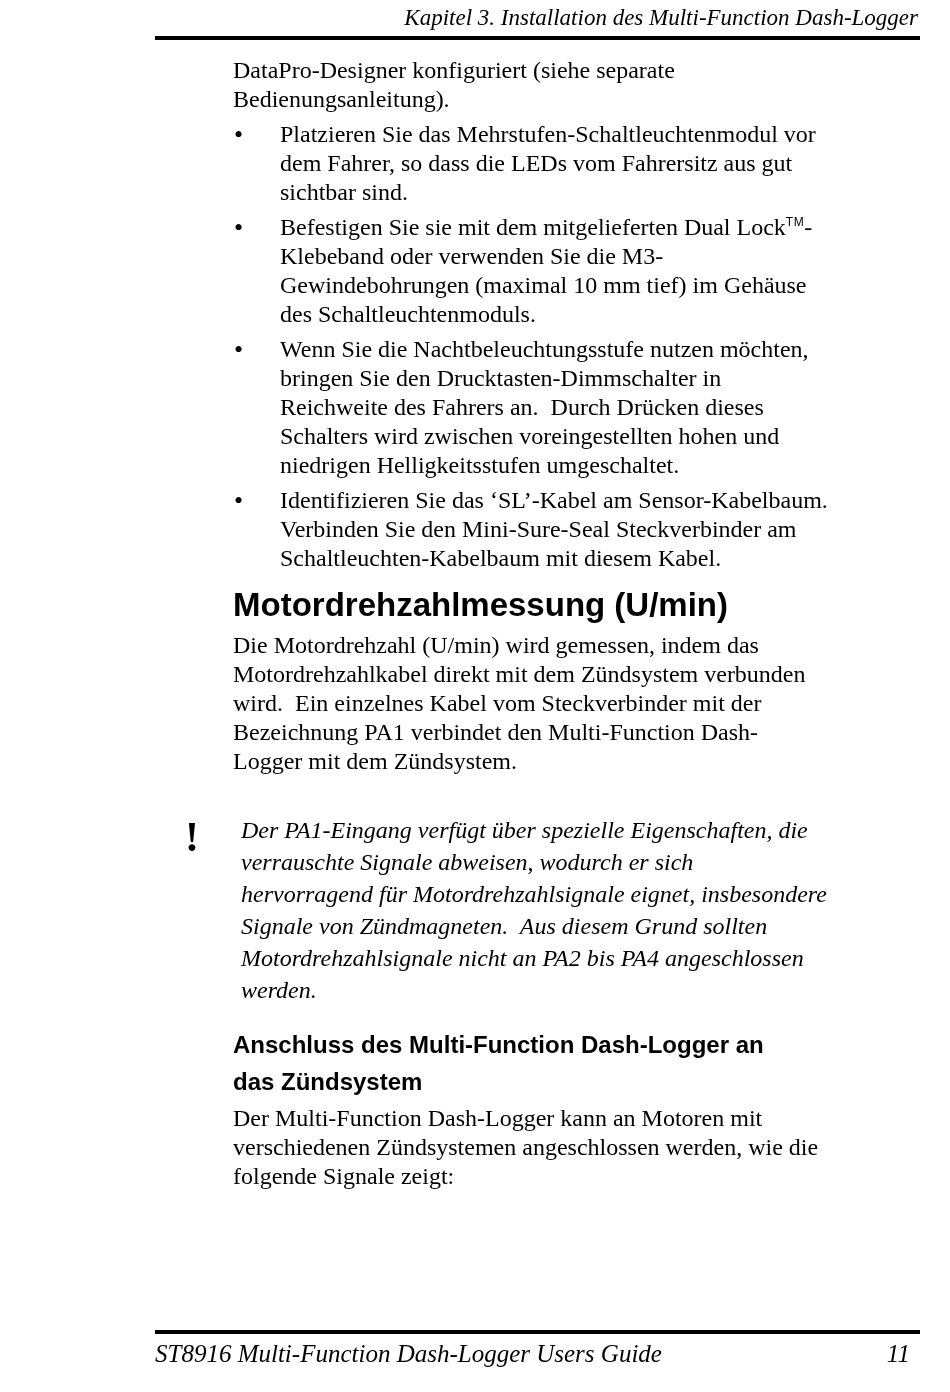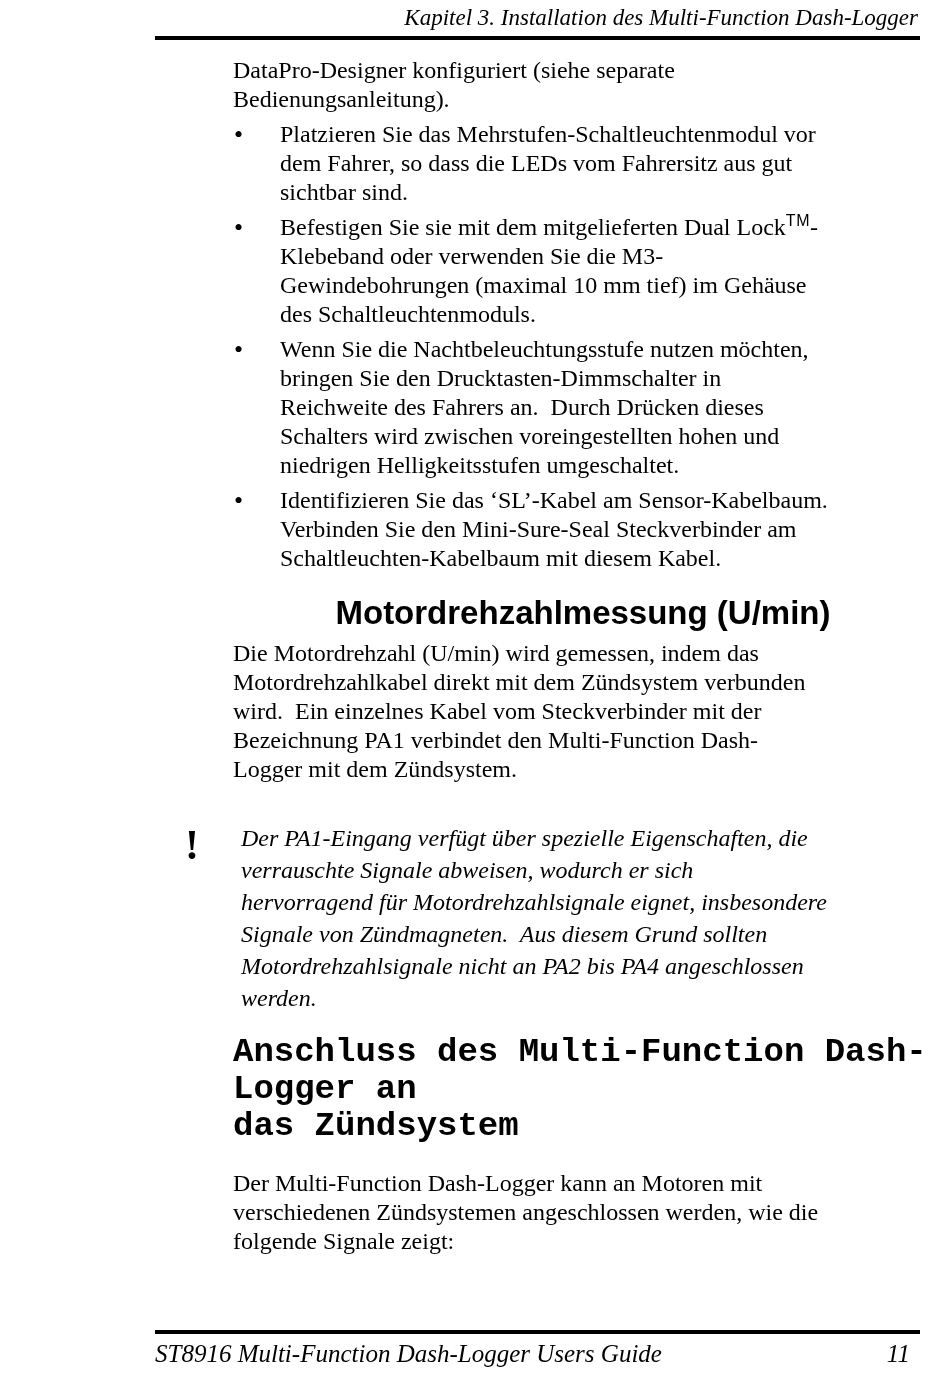--- a/index.html
+++ b/index.html
@@ -56,40 +56,39 @@
   }
   .bullet-marker {
     position: absolute;
     left: 1px;
     top: 0;
     font-size: 26px;
     line-height: 29px;
   }
   .sup-mark {
     font-family: "Liberation Sans", sans-serif;
-    font-size: 16px;
+    font-size: 12px;
     position: relative;
     top: -9px;
     letter-spacing: 0.5px;
   }
   .h1 {
     font-family: "Liberation Sans", sans-serif;
     font-weight: bold;
     font-size: 33px;
     line-height: 40px;
-    margin: 20px 0 6px 0;
-    white-space: pre-wrap;
-    text-align: center;
+    margin: 12px 0 6px 0;
+    white-space: pre-wrap;
   }
   .h2 {
-    font-family: Liberation Mono, monospace;
+    font-family: Liberation Sans, sans-serif;
     font-weight: bold;
-    font-size: 34px;
+    font-size: 24px;
     line-height: 37px;
-    margin: 20px 0 24px 0;
+    margin: 20px 0 4px 0;
     white-space: pre-wrap;
   }
   .note {
     position: relative;
     margin-top: 38px;
   }
   .note-marker {
     position: absolute;
     left: -48px;
     top: 0;

